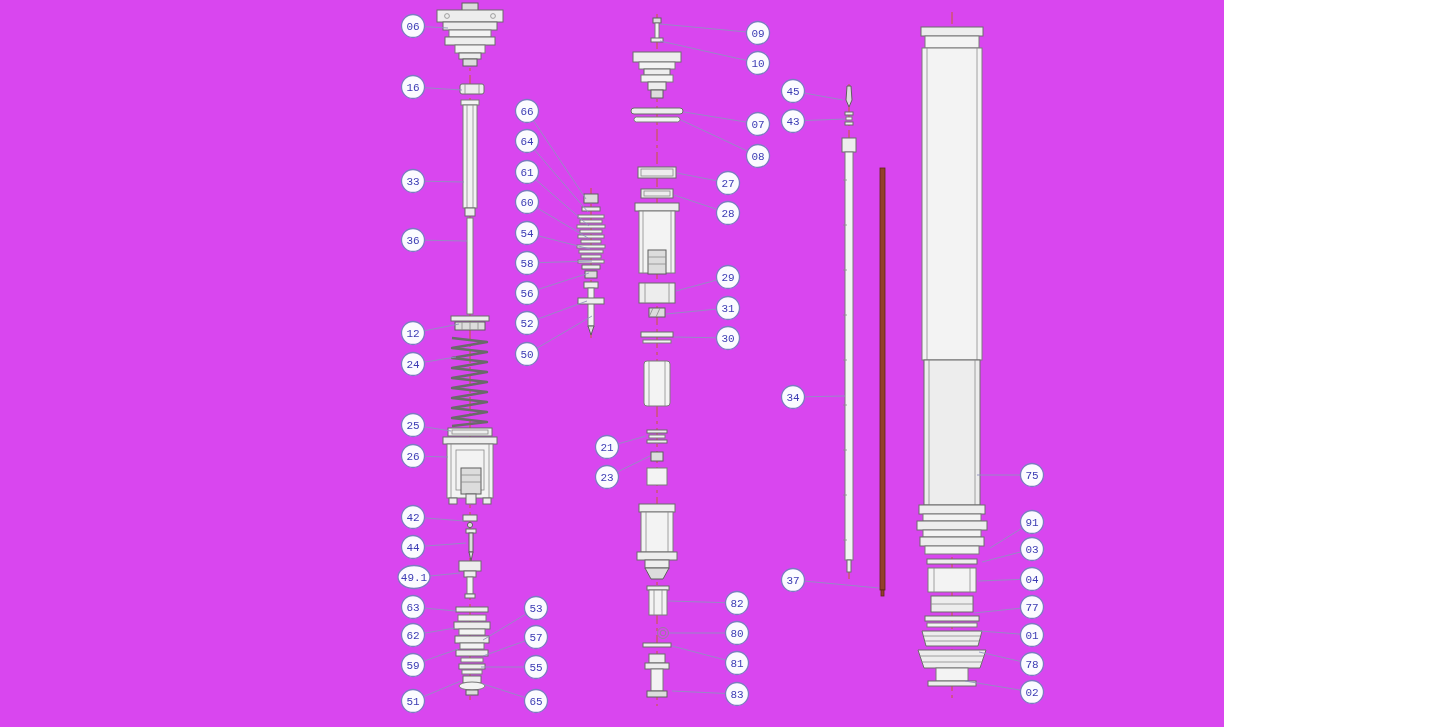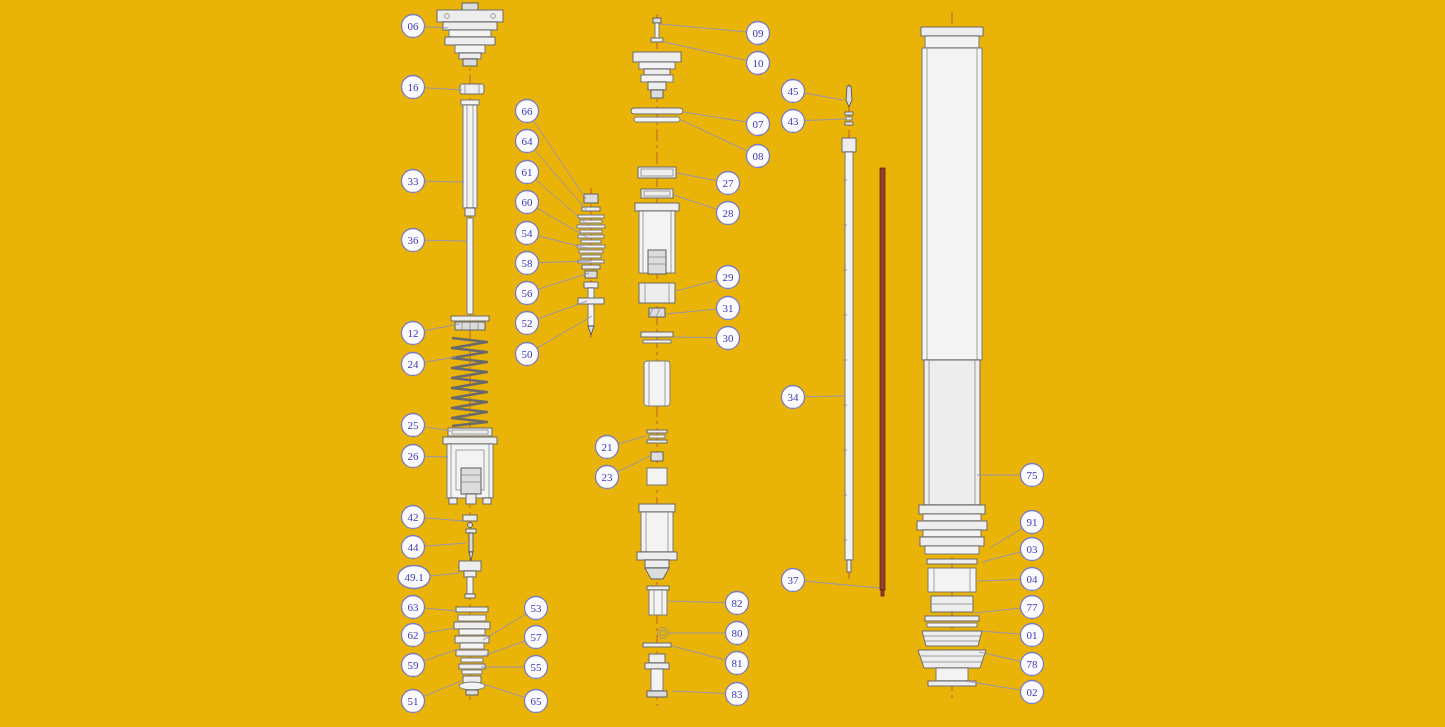--- a/index.html
+++ b/index.html
@@ -1,17 +1,17 @@
 <!DOCTYPE html>
 <html><head>
 <meta charset="utf-8">
 <style>
   html,body{margin:0;padding:0;background:#ffffff;}
-  .stage{position:relative;width:1445px;height:727px;background:#eab308;overflow:hidden;
-         font-family:Liberation Serif, serif;}
+  .stage{position:relative;width:1224px;height:727px;background:#d946ef;overflow:hidden;
+         font-family:Liberation Mono, monospace;}
   svg{position:absolute;left:0;top:0;}
   .part{fill:#ededed;stroke:#6b6b6b;stroke-width:1;}
   .part-lt{fill:#f3f3f3;stroke:#7a7a7a;stroke-width:1;}
   .part-dk{fill:#dcdcdc;stroke:#5f5f5f;stroke-width:1;}
   .edge{stroke:#8a8a8a;stroke-width:0.8;fill:none;}
   .wire{stroke:#6a6a6a;stroke-width:2.4;fill:none;stroke-linejoin:round;}
   .centerline{stroke:#c65b33;stroke-width:1;fill:none;stroke-dasharray:12 4 3 4;}
   .rod37{fill:#93402c;stroke:#5f2517;stroke-width:0.8;}
   .callout-text{font-size:11px;}
 </style>

